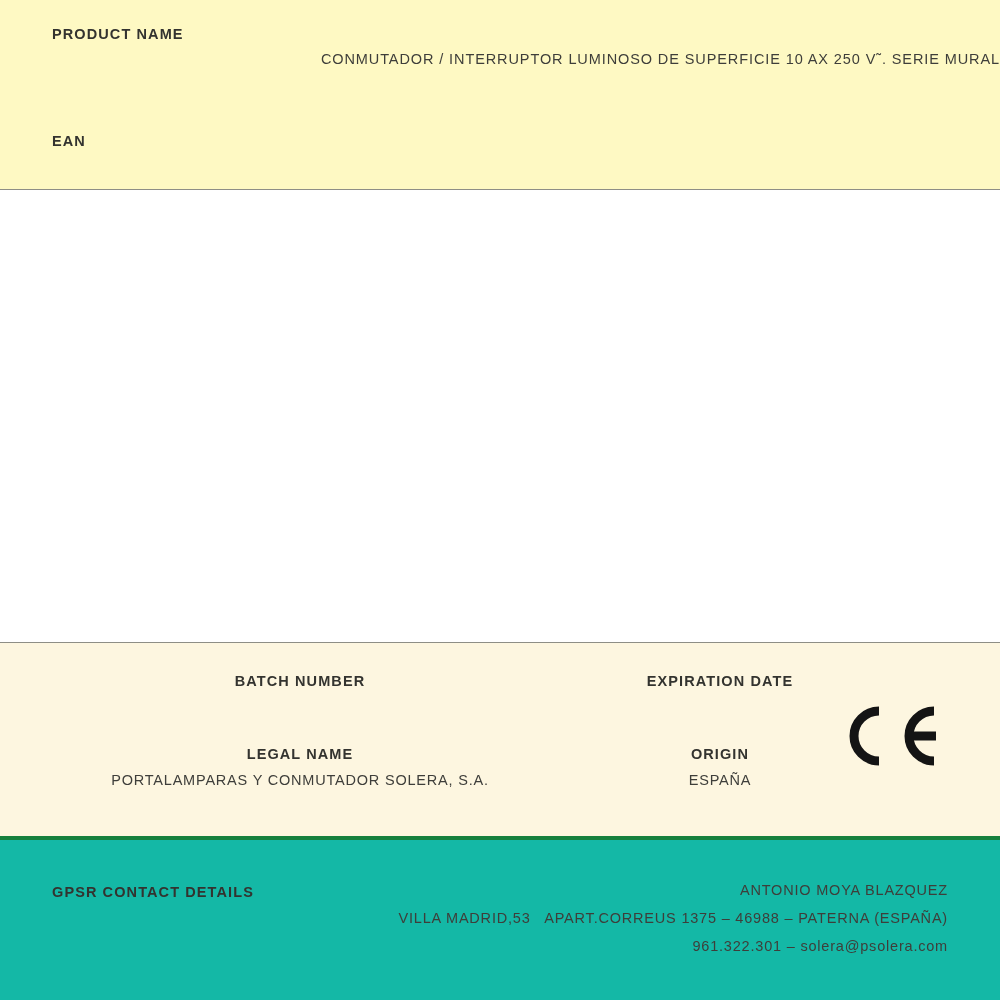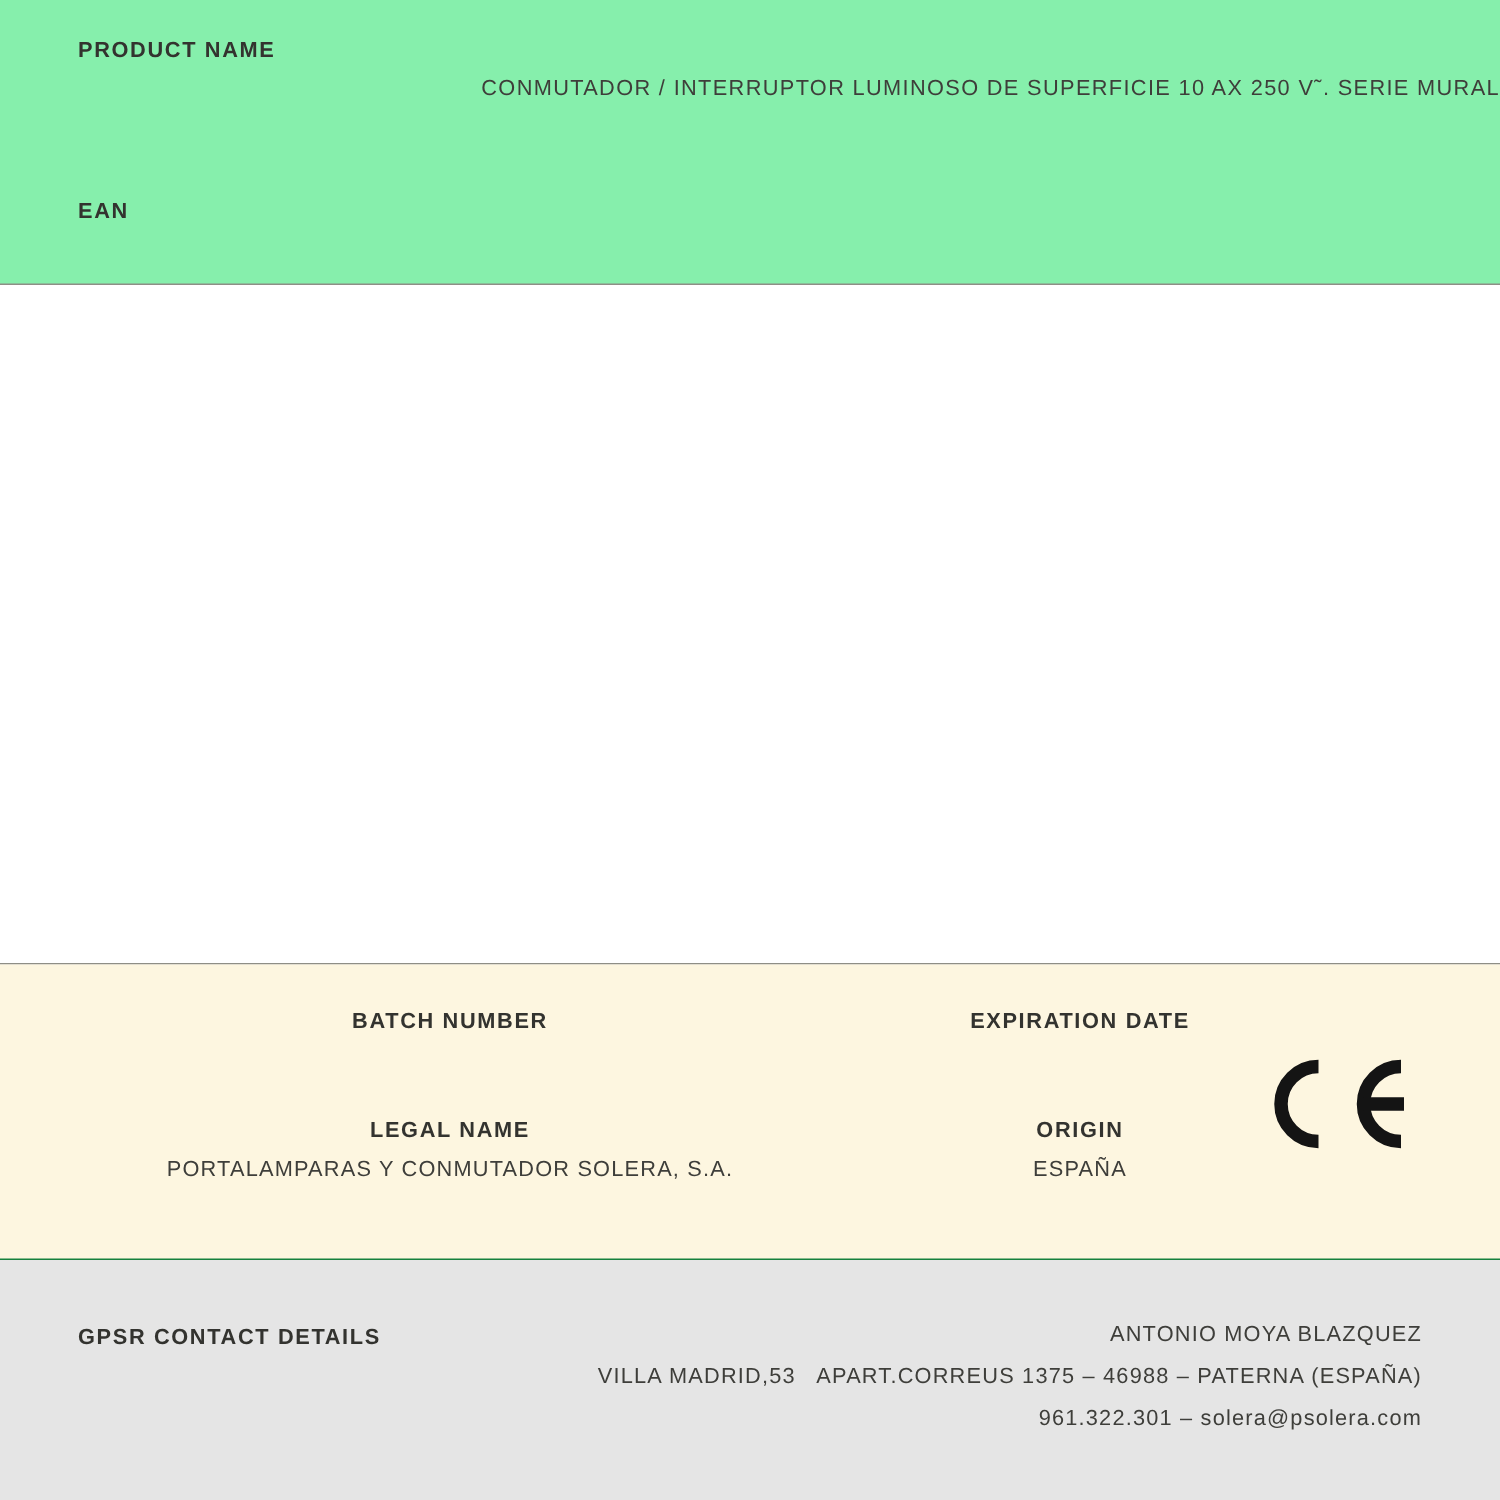--- a/index.html
+++ b/index.html
@@ -16,21 +16,21 @@
   }
   .page {
     position: relative;
     width: 1000px;
     height: 1000px;
     box-sizing: border-box;
   }
 
   
   .top-block {
-    background: #86efac;
+    background: #fef9c3;
     padding: 26px 0 0 0;
     height: 190px;
     box-sizing: border-box;
     border-bottom: 1px solid #8e8e86;
     position: relative;
   }
   .field {
     padding-left: 52px;
   }
   .field-label {
@@ -58,21 +58,21 @@
     height: 453px;
     border-bottom: 1px solid #8e8e86;
     box-sizing: border-box;
   }
 
   
   .info-block {
     background: #fdf6e0;
     height: 197px;
     box-sizing: border-box;
-    border-bottom: 1px solid #15803d;
+    border-bottom: 4px solid #15803d;
     position: relative;
   }
   .info-row {
     display: flex;
     width: 100%;
   }
   .info-col {
     text-align: center;
     box-sizing: border-box;
   }
@@ -98,21 +98,21 @@
   .ce-mark {
     position: absolute;
     right: 60px;
     top: 62px;
     width: 92px;
     height: 62px;
   }
 
   
   .gpsr-block {
-    background: #e5e5e5;
+    background: #14b8a6;
     height: 160px;
     box-sizing: border-box;
     position: relative;
     padding: 0;
   }
   .gpsr-label {
     position: absolute;
     left: 52px;
     top: 44px;
     font-size: 14.5px;

